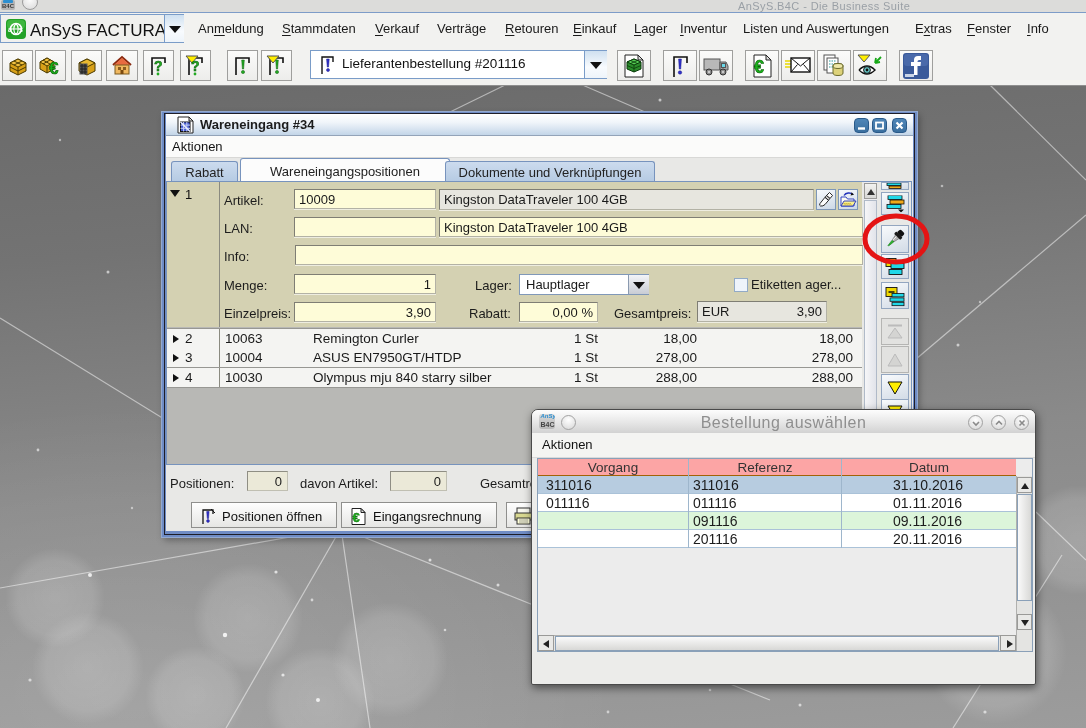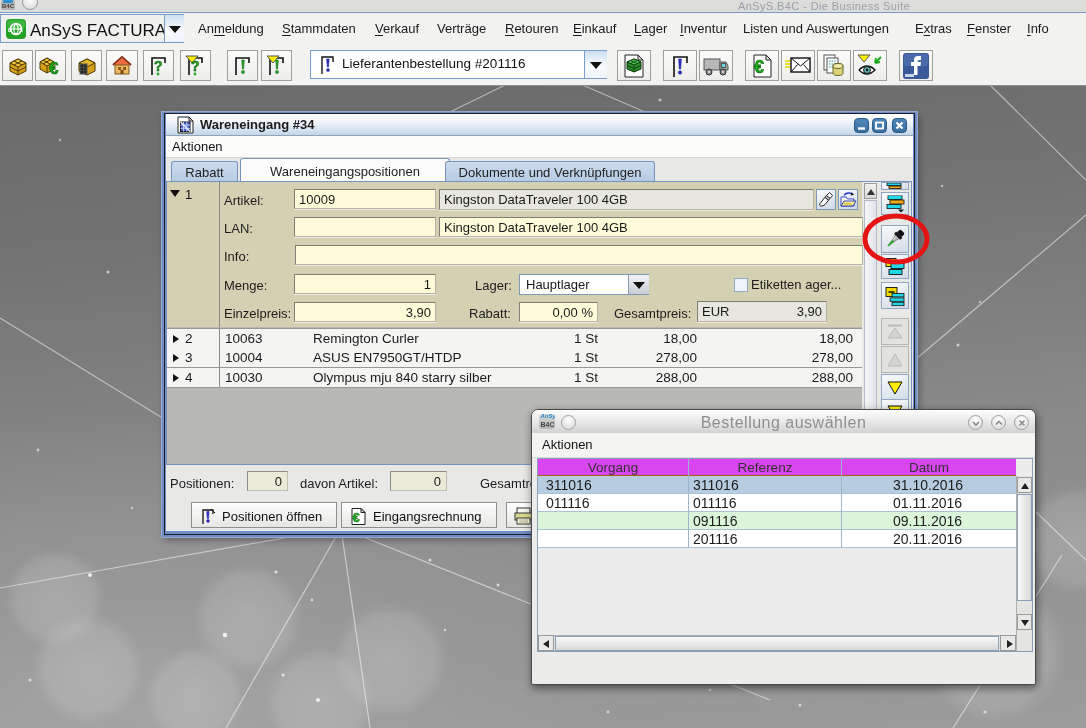--- a/index.html
+++ b/index.html
@@ -66,21 +66,21 @@
 .pbtn .bt{position:absolute;top:6px;white-space:nowrap;}
 
 #dlg{left:531px;top:409px;width:505px;height:276px;background:#ececea;border:1px solid #4a4a4a;border-radius:7px 7px 2px 2px;box-sizing:border-box;box-shadow:1px 3px 9px rgba(0,0,0,.5);}
 #dlgtitle{left:0;top:0;right:0;height:23px;background:linear-gradient(180deg,#fdfdfd,#e6e6e6 55%,#d2d2d2);border-bottom:1px solid #b6b6b6;border-radius:6px 6px 0 0;}
 #dlgtitle .t{left:0;right:0;top:4px;text-align:center;font-size:16px;color:#8f8f8f;letter-spacing:.5px;}
 .dcirc{top:5px;width:15px;height:15px;border-radius:50%;background:radial-gradient(circle at 50% 30%,#ffffff,#d6d6d6);border:1px solid #a2a2a2;box-sizing:border-box;}
 .dcirc svg{position:absolute;left:1px;top:1px;}
 #dlgakt{left:0;top:23px;right:0;height:24px;background:#f4f4f2;border-bottom:1px solid #dadada;}
 #dlgakt span{position:absolute;left:10px;top:4px;font-size:13px;color:#111;}
 #dlgsp{left:5px;top:48px;width:496px;height:194px;border:1px solid #8aa0b8;box-sizing:border-box;background:#ececec;}
-#dhead{left:0;top:0;width:478px;height:16px;background:#d946ef;border-bottom:4px solid #a16207;}
+#dhead{left:0;top:0;width:478px;height:16px;background:#fca5a5;border-bottom:4px solid #a16207;}
 #dhead .h{position:absolute;top:1px;font-size:13.5px;color:#333;text-align:center;}
 .drow{left:0;width:478px;height:17px;font-size:14px;color:#1c1c1c;border-bottom:1px solid #aac2d8;}
 .drow .c{position:absolute;top:1px;white-space:nowrap;}
 .sbtn{background:#e9e9e7;border:1px solid #9a9a98;box-sizing:border-box;}
 .tri{width:0;height:0;position:absolute;}
 #dlgbtns .pbtn{position:absolute;}
 .txt13{font-size:13px;color:#111;white-space:nowrap;}
 </style></head>
 <body>
 <div id="desk" class="abs">

